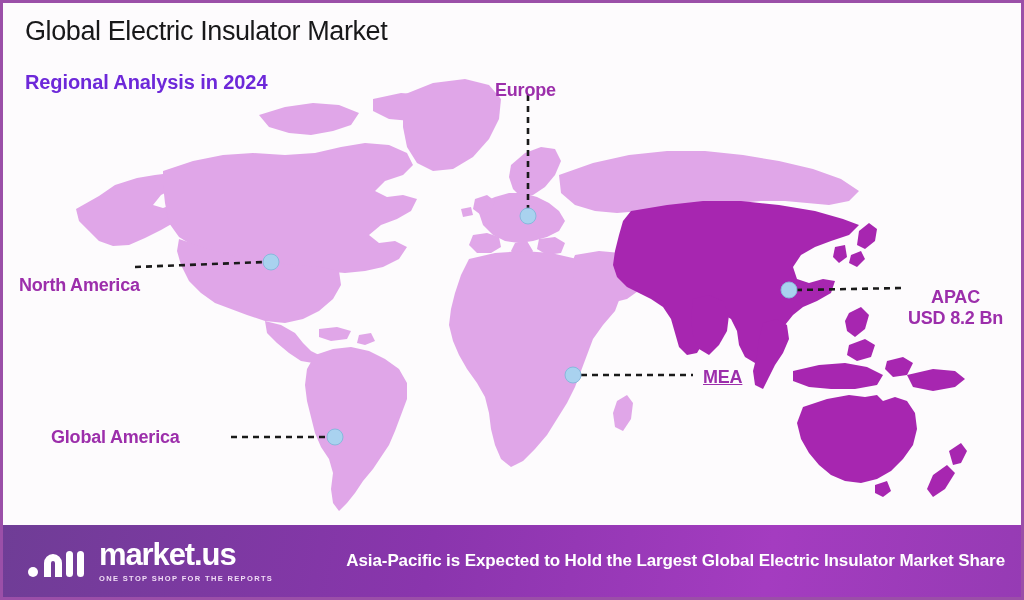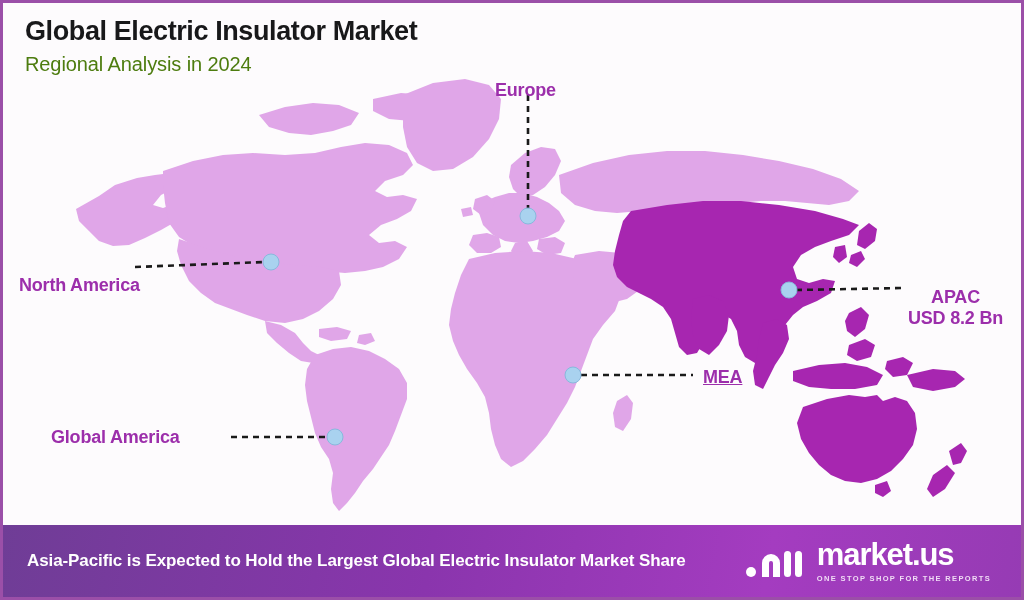--- a/index.html
+++ b/index.html
@@ -20,31 +20,31 @@
 
   
   #header {
     position: absolute;
     left: 22px;
     top: 14px;
     z-index: 6;
   }
   #page-title {
     font-size: 27px;
-    font-weight: bold;
+    font-weight: normal;
     color: #18181a;
     letter-spacing: -0.4px;
     line-height: 1.1;
     white-space: nowrap;
   }
   #page-subtitle {
-    margin-top: 6px;
+    margin-top: 24px;
     font-size: 20px;
-    font-weight: normal;
-    color: #4d7c0f;
+    font-weight: bold;
+    color: #6d28d9;
     letter-spacing: -0.1px;
     white-space: nowrap;
   }
 
   
   #map-wrap {
     position: absolute;
     left: 0;
     top: 0;
     width: 1018px;
@@ -281,29 +281,29 @@
 
   <div class="region-label" style="left:700px; top:364px;text-decoration:underline;">
     <span>MEA</span>
   </div>
 
   <div class="region-label" style="left:48px; top:424px;">
     <span>Global America</span>
   </div>
 
   <div id="footer-banner">
-    <div id="footer-text">Asia-Pacific is Expected to Hold the Largest Global Electric Insulator Market Share</div>
-
     <div id="brand-logo">
       <svg id="brand-mark" width="62" height="40" viewBox="0 0 62 40">
         <circle cx="6" cy="31" r="5" fill="#ffffff"></circle>
         <path d="M17 36 L17 22 A9 9 0 0 1 35 22 L35 36 L28 36 L28 22 A2 2 0 0 0 24 22 L24 36 Z" fill="#ffffff"></path>
         <rect x="39" y="10" width="7" height="26" rx="3.5" fill="#ffffff"></rect>
         <rect x="50" y="10" width="7" height="26" rx="3.5" fill="#ffffff"></rect>
       </svg>
       <div id="brand-word">
         <div id="brand-name">market.us</div>
         <div id="brand-tagline">ONE STOP SHOP FOR THE REPORTS</div>
       </div>
     </div>
+
+    <div id="footer-text">Asia-Pacific is Expected to Hold the Largest Global Electric Insulator Market Share</div>
   </div>
 
 </div>
 
 </body></html>

